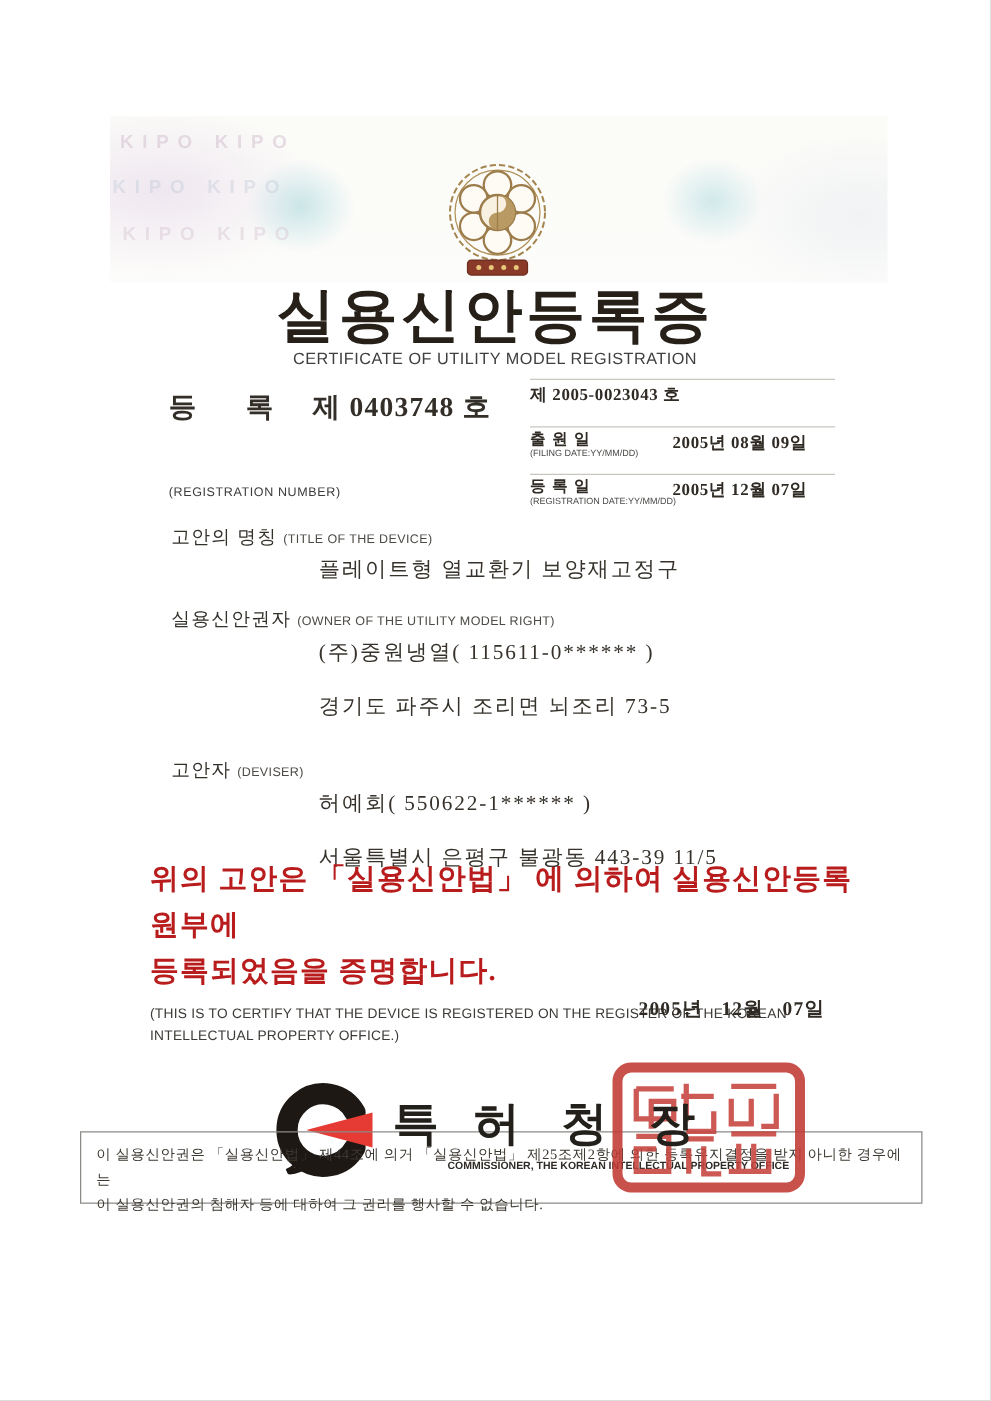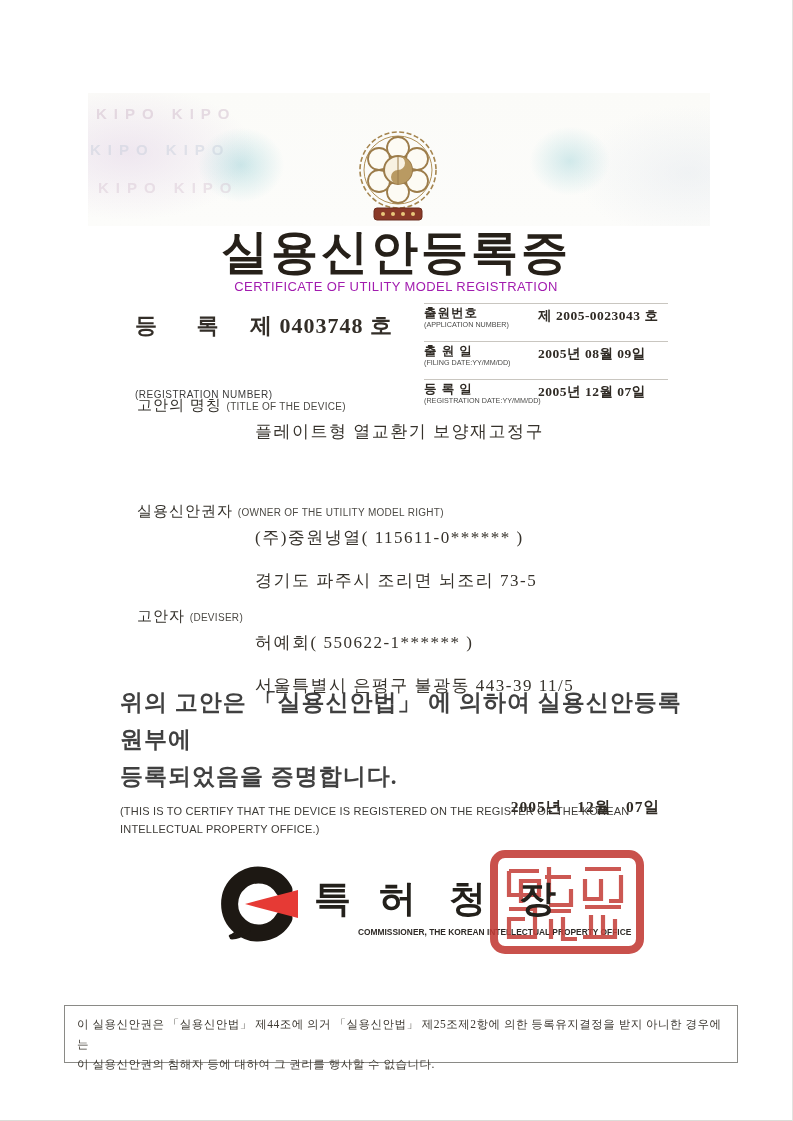--- a/index.html
+++ b/index.html
@@ -33,62 +33,62 @@
 
   
   .title {
     position:absolute; left:0; top:221px; width:100%; text-align:center;
     font-family:"Liberation Sans","DejaVu Sans",sans-serif;
     font-size:47px; font-weight:800; letter-spacing:3px; color:#262019;
   }
   .subtitle {
     position:absolute; left:0; top:279px; width:100%; text-align:center;
     font-family:"Liberation Sans","DejaVu Sans",sans-serif;
-    font-size:13px; color:#a21caf; letter-spacing:0.4px;
+    font-size:13px; color:#404040; letter-spacing:0.4px;
   }
 
   
   .reg-label { position:absolute; left:135px; top:311px; font-size:22px; font-weight:600; word-spacing:30px; letter-spacing:2px; }
   .reg-value { position:absolute; left:250px; top:311px; font-size:22px; font-weight:600; letter-spacing:1px; }
   .reg-en    { position:absolute; left:135px; top:345px; font-family:"Liberation Sans","DejaVu Sans",sans-serif; font-size:10px; color:#3b3b3b; letter-spacing:0.5px;margin-top:44px; }
 
   
   .meta { position:absolute; left:424px; top:303px; width:244px; }
   .meta-row { border-top:1px solid #c9c6c0; height:38px; padding-top:3px; display:flex; }
   .meta-labels { width:114px; }
   .meta-ko { font-size:12.5px; font-weight:600; letter-spacing:1px; color:#2f2a24; line-height:13px; }
   .meta-en { font-family:"Liberation Sans","DejaVu Sans",sans-serif; font-size:7.2px; color:#4a4a48; line-height:9px; white-space:nowrap; }
   .meta-value { font-size:13.5px; font-weight:600; color:#2f2a24; white-space:nowrap; letter-spacing:0.5px; }
 
   
   .section { position:absolute; left:137px; right:80px; }
-  .sec-s1 { top:396px; } .sec-s2 { top:486px;margin-top:16px; } .sec-s3 { top:607px; }
+  .sec-s1 { top:420px; } .sec-s2 { top:486px; } .sec-s3 { top:607px; }
   .sec-label { font-size:15px; letter-spacing:1px; color:#33302a; }
   .sec-label .en { font-family:"Liberation Sans","DejaVu Sans",sans-serif; font-size:10px; color:#4c4a45; letter-spacing:0.3px; }
   .sec-lines { margin:5px 0 0 118px;font-family:Liberation Serif, serif; }
   .sec-line { font-size:17px; letter-spacing:1.5px; color:#36322b; }
   .sec-line + .sec-line { margin-top:20px; }
 
   
   .statement { position:absolute; left:120px; top:684px; width:575px; }
-  .st-ko { font-size:23px; font-weight:600; line-height:37px; letter-spacing:1px; color:#404040; }
+  .st-ko { font-size:23px; font-weight:600; line-height:37px; letter-spacing:1px; color:#b91c1c; }
   .st-en { margin-top:7px; font-family:"Liberation Sans","DejaVu Sans",sans-serif; font-size:11px; line-height:18px; color:#3d3b37; letter-spacing:0.2px; }
 
   .issue-date { position:absolute; right:132px; top:797px; font-size:15.5px; font-weight:600; letter-spacing:1px; word-spacing:10px; color:#2f2a24; }
 
   
   .kipo-logo { position:absolute; left:218px; top:866px; }
   .issuer-char { position:absolute; top:874px; font-family:"Liberation Sans","DejaVu Sans",sans-serif; font-size:37px; font-weight:700; color:#23201b; z-index:3; }
   .ch0 { left:314px; } .ch1 { left:379px; } .ch2 { left:449px; } .ch3 { left:519px; }
   .issuer-caption { position:absolute; left:327px; top:927px; z-index:1; font-family:"Liberation Sans","DejaVu Sans",sans-serif; font-size:8.4px; font-weight:700; color:#2e2a26; white-space:nowrap;margin-left:31px; }
   .seal { position:absolute; left:489px; top:849px; z-index:2; }
 
   
   .footer-box {
-    position:absolute; left:64px; top:1005px; width:674px; height:58px;
+    position:absolute; left:64px; top:905px; width:674px; height:58px;
     border:1px solid #8a8a86; padding:8px 12px 0 12px;
   }
   .footer-line { font-size:11.5px; letter-spacing:0.5px; line-height:20px; color:#3c3831; }
 </style>
 </head>
 <body>
 
 <div class="page">
 
   <div class="band">
@@ -122,24 +122,20 @@
 
   <div class="title">실용신안등록증</div>
   <div class="subtitle">CERTIFICATE OF UTILITY MODEL REGISTRATION</div>
 
   <div class="reg-label">등 록</div>
   <div class="reg-value">제 0403748 호</div>
   <div class="reg-en">(REGISTRATION NUMBER)</div>
 
   <div class="meta">
     <div class="meta-row">
-      <div class="meta-labels">
-        <div class="meta-ko">출원번호</div>
-        <div class="meta-en">(APPLICATION NUMBER)</div>
-      </div>
       <div class="meta-value">제 2005-0023043 호</div>
     </div>
     <div class="meta-row">
       <div class="meta-labels">
         <div class="meta-ko">출 원 일</div>
         <div class="meta-en">(FILING DATE:YY/MM/DD)</div>
       </div>
       <div class="meta-value">2005년  08월  09일</div>
     </div>
     <div class="meta-row">

